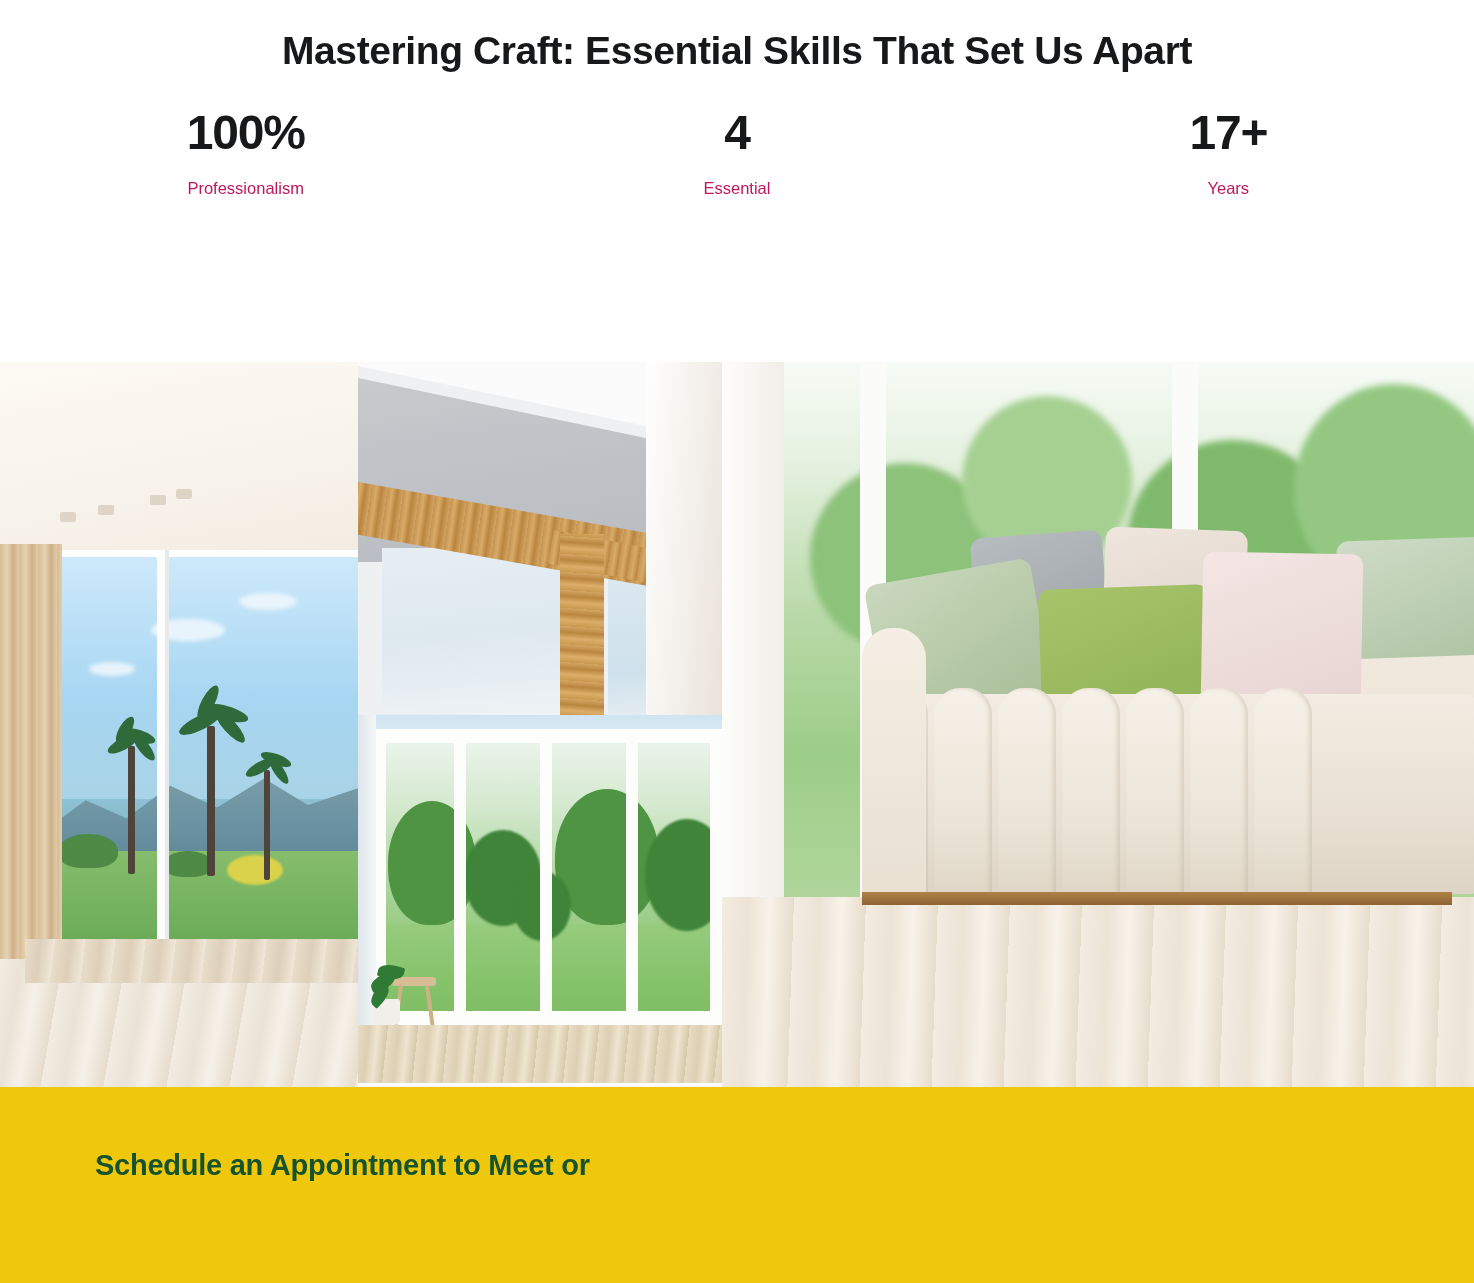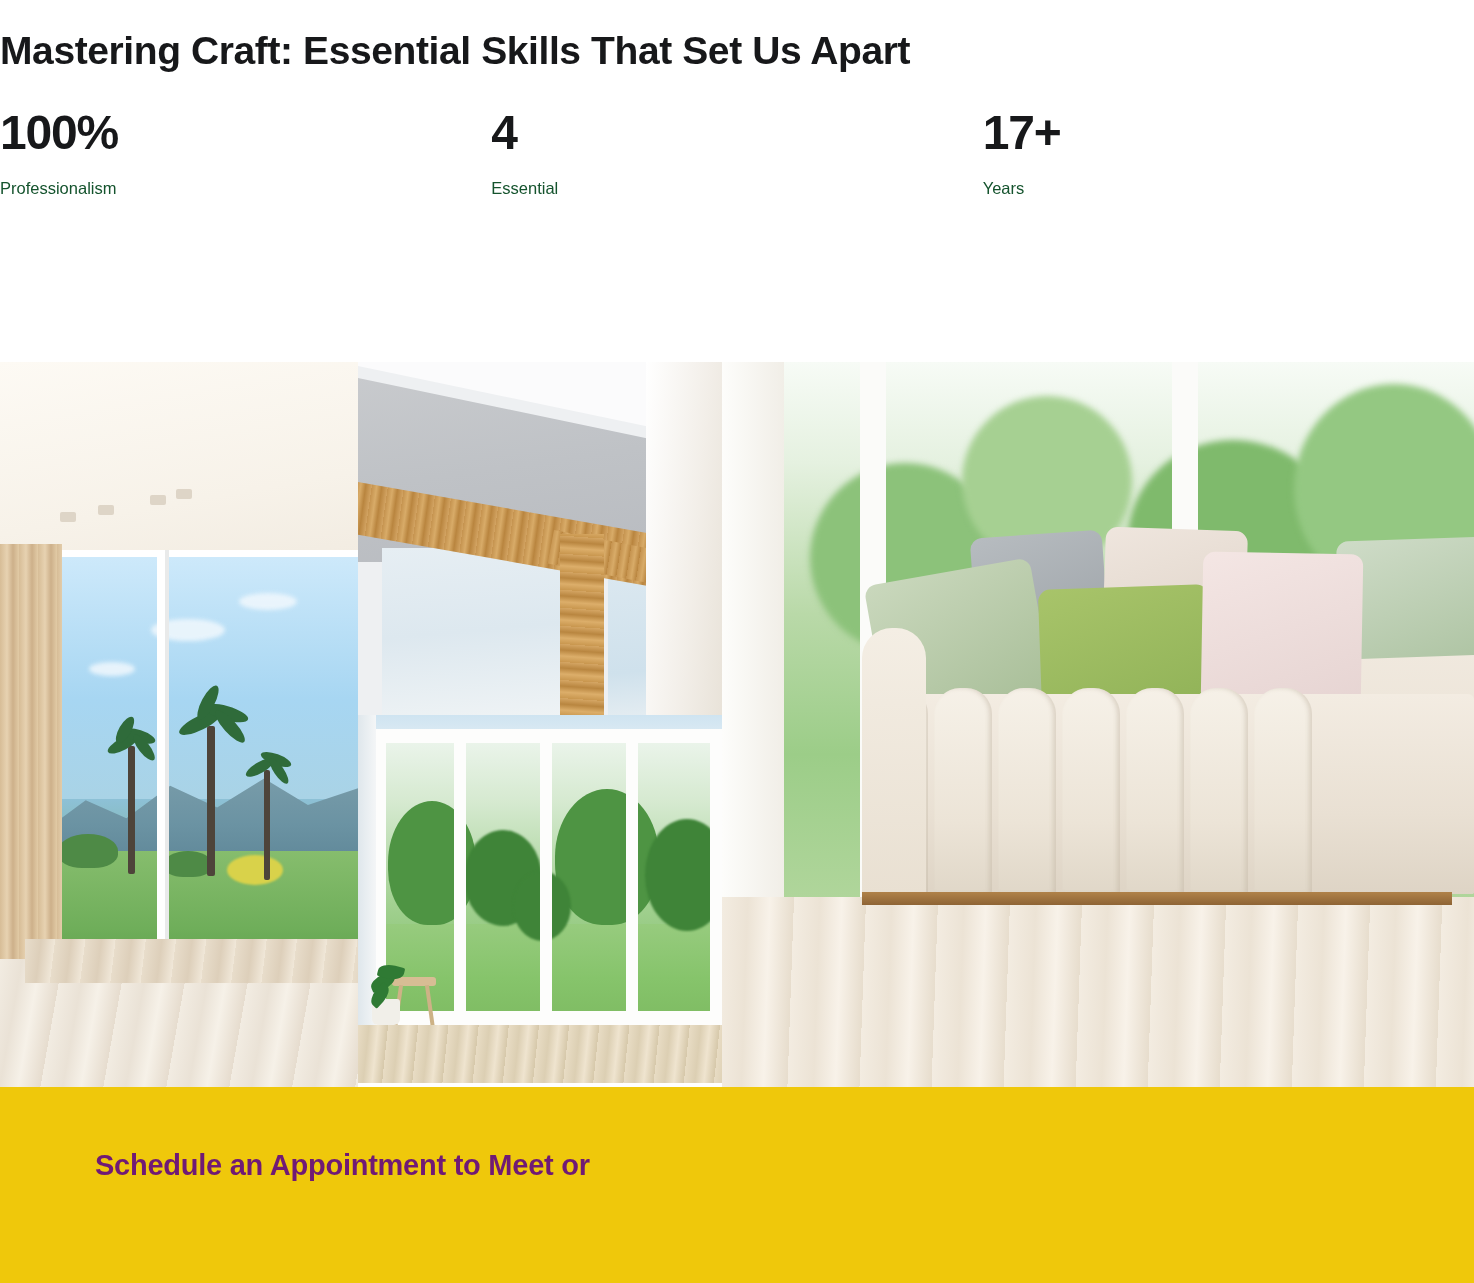--- a/index.html
+++ b/index.html
@@ -12,49 +12,49 @@
   }
   .page { position:relative; width:1474px; height:1283px; background:#fff; }
 
   
   .hero-head {
     position:absolute; left:0; top:0; width:1474px; height:345px;
     background:#ffffff;
   }
   .page-title {
     position:absolute; left:0; top:28px; width:1474px;
-    text-align:left;
+    text-align:center;
     font-size:39px;
     font-weight:700;
     letter-spacing:-0.4px;
     color:#17181a;
     line-height:1.18;
   }
   .stats-row {
     position:absolute; left:0; top:108px; width:1474px;
     display:flex;
   }
   .stat-col {
     flex:1 1 0;
     display:flex;
     flex-direction:column;
-    align-items:flex-start;
+    align-items:center;
   }
   .stat-value {
     font-size:48px;
     font-weight:700;
     letter-spacing:-1.2px;
     color:#17181a;
     line-height:1.05;
   }
   .stat-label {
     margin-top:21px;
     font-size:16.5px;
     font-weight:400;
-    color:#14532d;
+    color:#be185d;
     line-height:1.2;
   }
 
   
   .gallery {
     position:absolute; left:0; top:345px; width:1474px; height:742px;
     background:#ffffff;
     overflow:hidden;
   }
   .photo { position:absolute; overflow:hidden; }
@@ -214,21 +214,21 @@
   .cta {
     position:absolute; left:0; top:1087px; width:1474px; height:196px;
     background:#efc80b;
   }
   .cta-title {
     position:absolute; left:95px; top:58px; width:760px;
     font-size:29px;
     font-weight:700;
     letter-spacing:-0.25px;
     line-height:1.42;
-    color:#701a75;
+    color:#14532d;
   }
   .cta-actions {
     position:absolute; right:90px; top:72px;
     display:flex; align-items:center; gap:33px;
   }
   .btn-primary {
     display:flex; align-items:center; justify-content:center;
     width:203px; height:59px;
     background:#1c1c1c; color:#ffffff;
     font-size:14.5px; font-weight:700; letter-spacing:0.1px;

